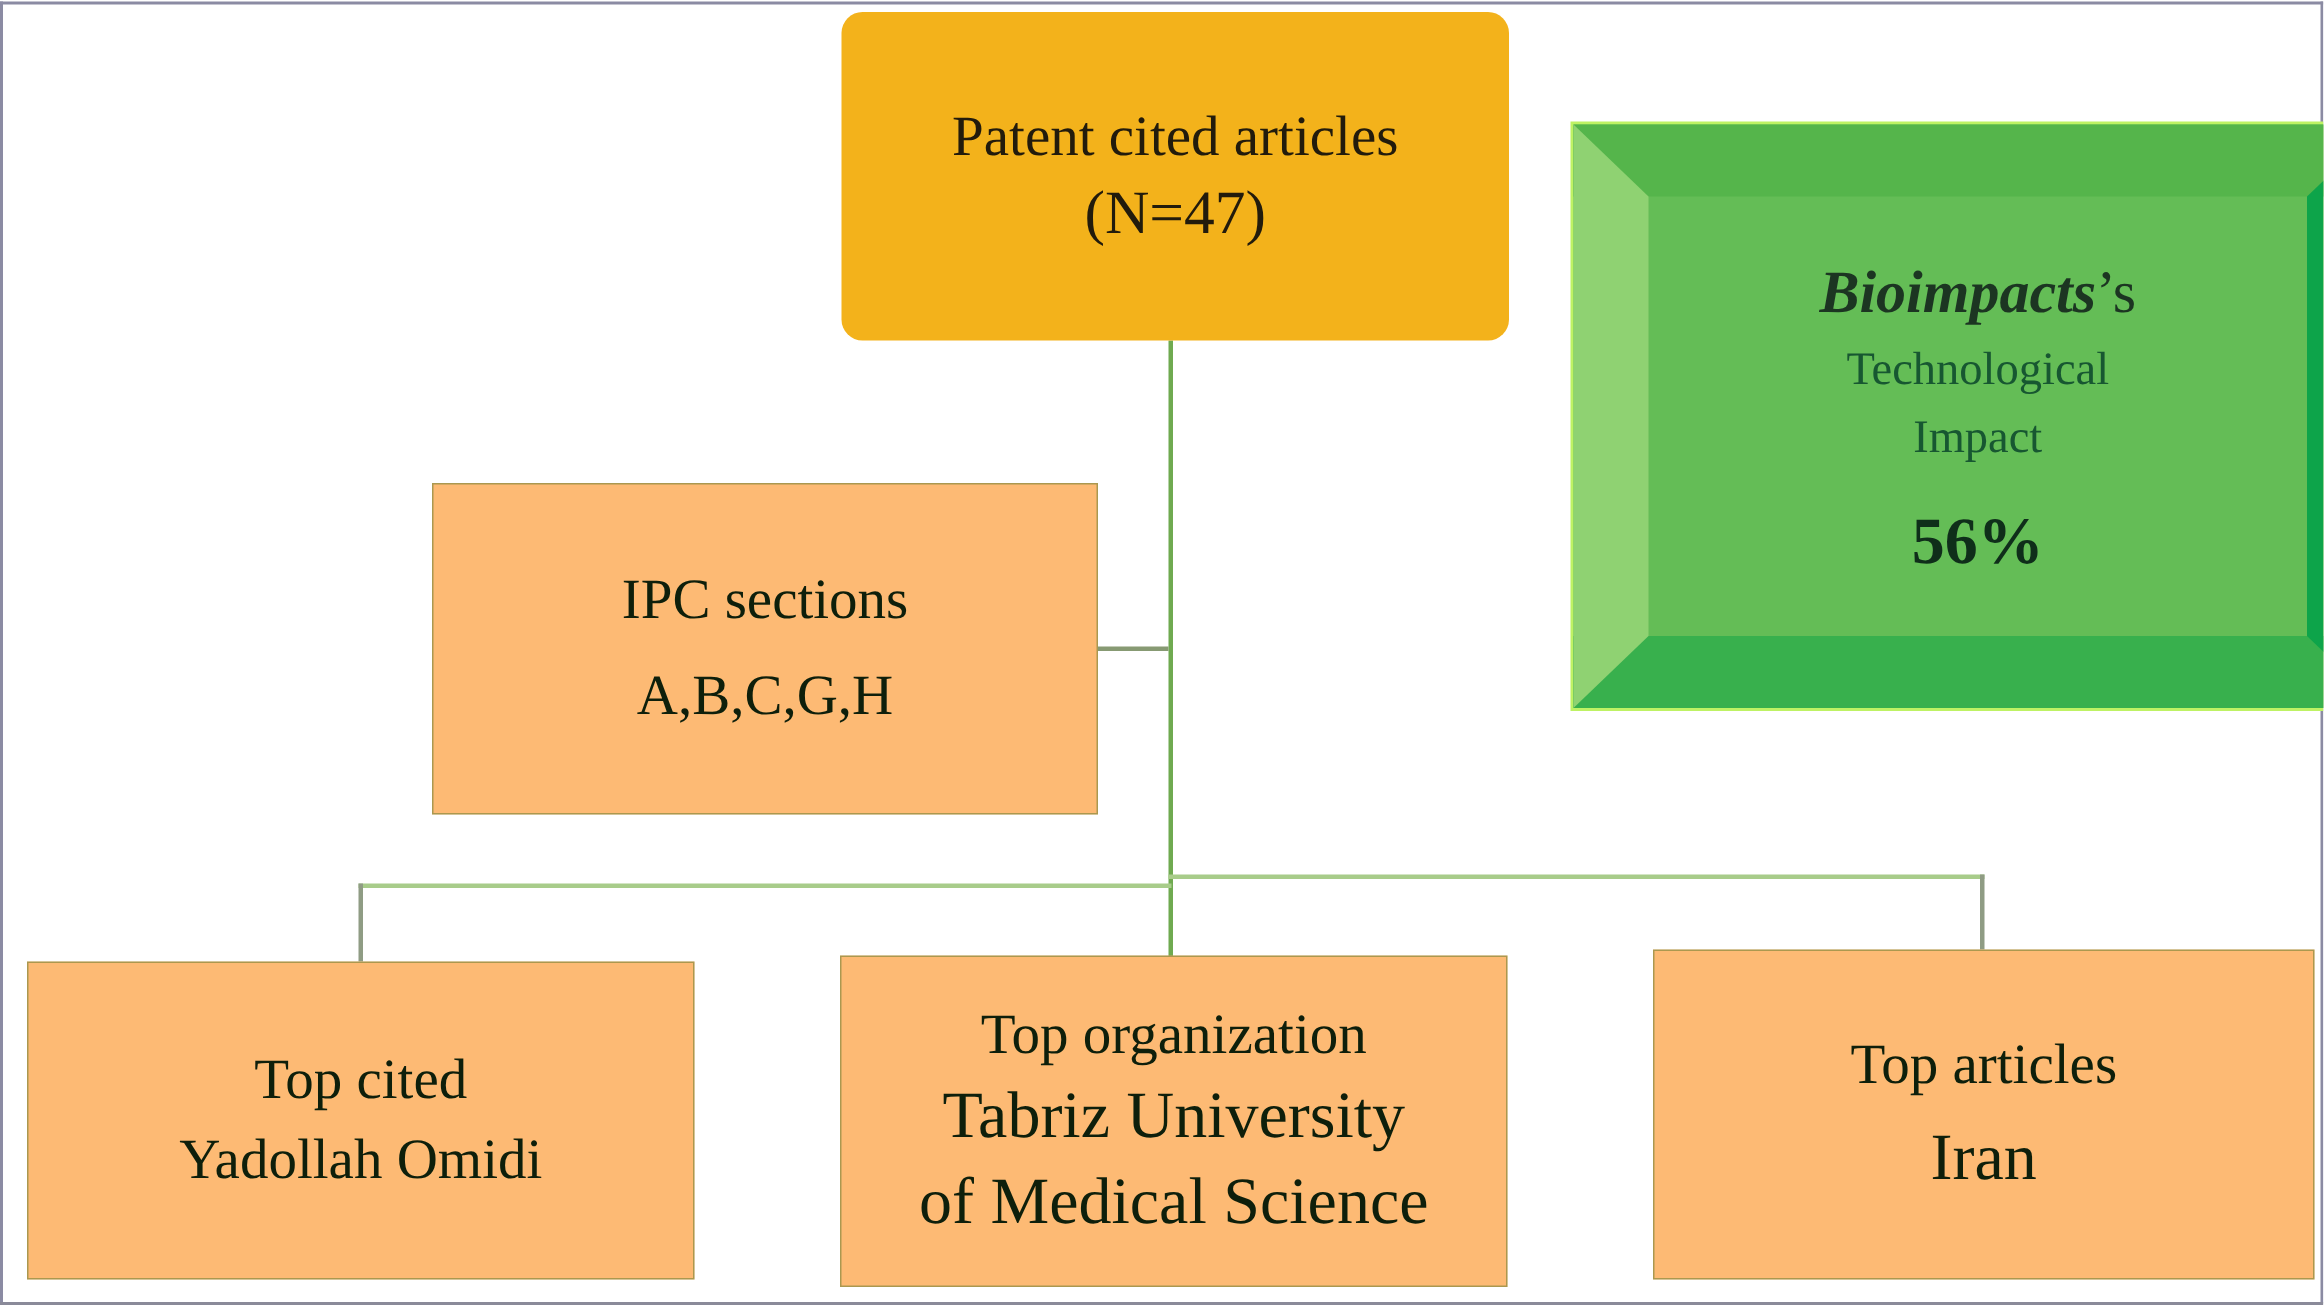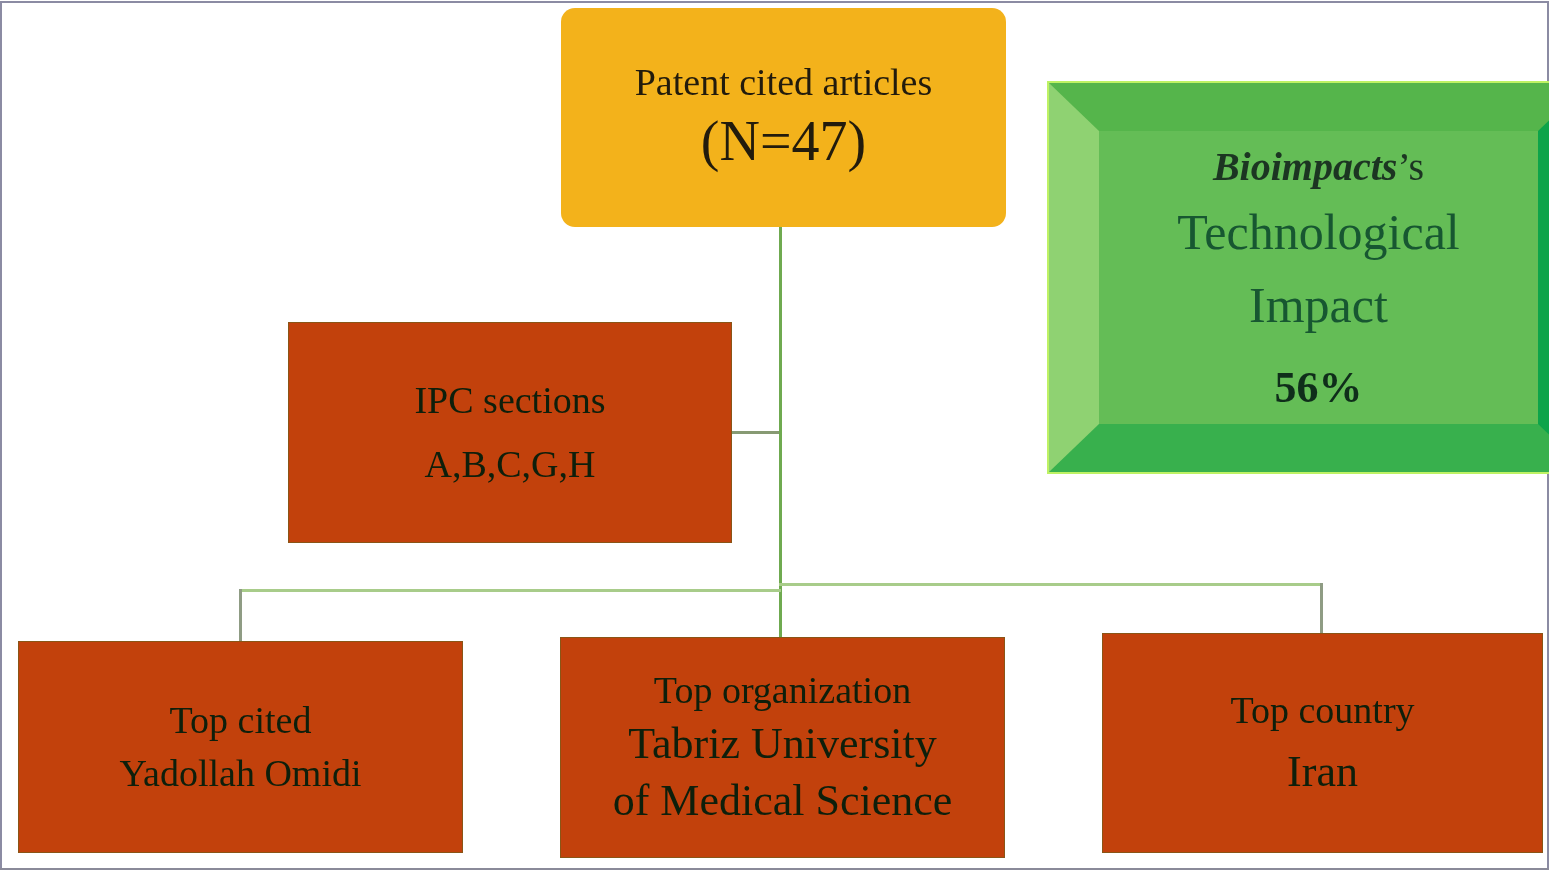--- a/index.html
+++ b/index.html
@@ -18,34 +18,34 @@
   .frame-bottom{position:absolute;left:0;top:868px;width:1549px;height:2px;background:#8a8a99;}
 
   
   .node{
     position:absolute;
     display:flex;flex-direction:column;justify-content:center;align-items:center;
     text-align:center;
     box-sizing:border-box;
   }
   .green{
-    background:#c2410c;
+    background:#fdba74;
     border:1px solid rgba(70,110,35,.45);
     color:#0e1f0b;
   }
   .label{font-size:38px;line-height:1.3;color:#0e1f0b;}
   .value{font-size:38px;line-height:1.3;color:#0e1f0b;}
 
   
   #root-box{
     left:561px;top:8px;width:445px;height:219px;
     background:#f3b21b;color:#221b0c;border-radius:14px;
   }
   #root-box .root-title{font-size:38px;line-height:1.25;}
-  #root-box .root-subtitle{font-size:56px;line-height:1.25;}
+  #root-box .root-subtitle{font-size:41px;line-height:1.25;}
 
   
   #ipc-box{left:288px;top:322px;width:444px;height:221px;}
   #ipc-box .label{margin-bottom:14px;}
 
   
   #author-box{left:18px;top:641px;width:445px;height:212px;}
   #org-box{left:560px;top:637px;width:445px;height:221px;}
   #country-box{left:1102px;top:633px;width:441px;height:220px;}
   #org-box .value{font-size:44px;}
@@ -69,21 +69,21 @@
     border-bottom-color:#38b04d;
     background:#64bd56;
   }
   #impact-content{
     position:absolute;left:52px;top:50px;right:52px;bottom:50px;
     display:flex;flex-direction:column;justify-content:center;align-items:center;
     text-align:center;
   }
   .impact-line1{font-size:40px;line-height:1.45;color:#1c3522;}
   .impact-line1 .journal{font-weight:bold;font-style:italic;}
-  .impact-line2,.impact-line3{font-size:50px;line-height:1.45;color:#175731;}
+  .impact-line2,.impact-line3{font-size:31px;line-height:1.45;color:#175731;}
   .impact-value{font-size:44px;font-weight:bold;line-height:1.3;color:#0f2e1a;margin-top:18px;}
 
   
   .conn{position:absolute;}
   #conn-trunk{left:779px;top:227px;width:3px;height:415px;background:#6faa50;}
   #conn-ipc-stub{left:731px;top:431px;width:48px;height:3px;background:#879a73;}
   #conn-branch-left{left:239px;top:589px;width:542px;height:3px;background:#a8cc8a;}
   #conn-branch-right{left:779px;top:583px;width:544px;height:3px;background:#a8cc8a;}
   #conn-drop-left{left:239px;top:589px;width:3px;height:52px;background:#8f9c84;}
   #conn-drop-right{left:1320px;top:583px;width:3px;height:50px;background:#8f9c84;}
@@ -130,17 +130,17 @@
     <div class="value">Yadollah Omidi</div>
   </div>
 
   <div class="node green" id="org-box">
     <div class="label">Top organization</div>
     <div class="value">Tabriz University</div>
     <div class="value">of Medical Science</div>
   </div>
 
   <div class="node green" id="country-box">
-    <div class="label">Top country</div>
+    <div class="label">Top articles</div>
     <div class="value">Iran</div>
   </div>
 
 </div>
 
 </body></html>

